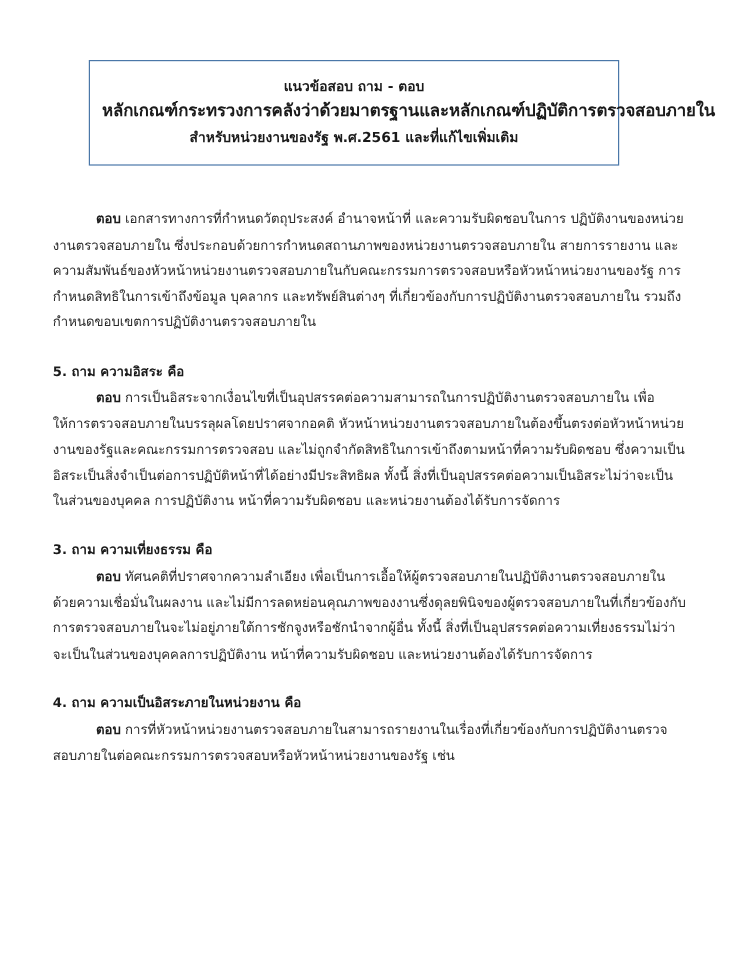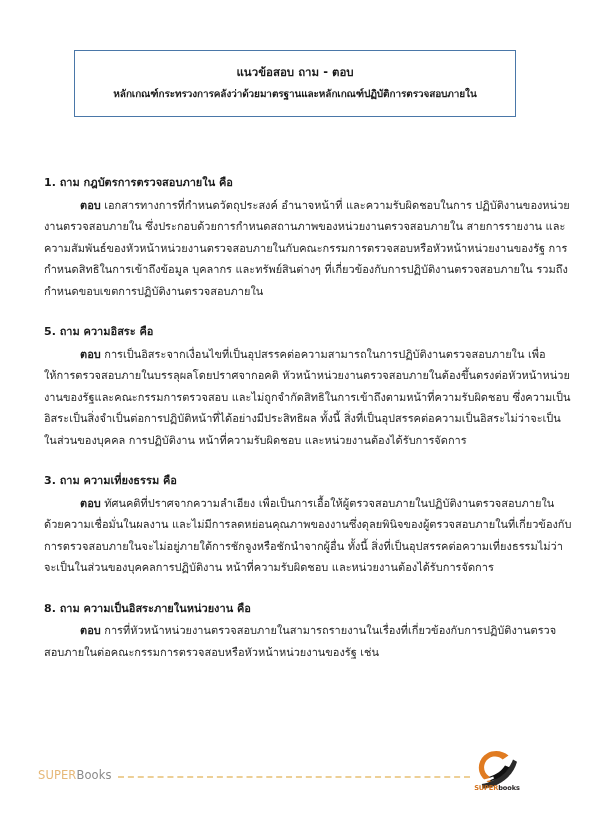--- a/index.html
+++ b/index.html
@@ -41,21 +41,21 @@
 
   .title-line {
     font-size: 11.5px;
     font-weight: bold;
     line-height: 21px;
     color: #1a1a1a;
     white-space: nowrap;
   }
 
   .title-line.wide {
-    font-size: 10px;
+    font-size: 14px;
     letter-spacing: -0.1px;
   }
 
   
   .content {
     position: absolute;
     left: 44px;
     top: 172px;
     width: 528px;
   }
@@ -175,26 +175,26 @@
   .footer-logo-word .lw-books { color: #231f20; }
 </style>
 </head>
 <body>
 
 <div class="page">
 
   <div class="title-box">
     <div class="title-line">แนวข้อสอบ ถาม - ตอบ</div>
     <div class="title-line wide">หลักเกณฑ์กระทรวงการคลังว่าด้วยมาตรฐานและหลักเกณฑ์ปฏิบัติการตรวจสอบภายใน</div>
+    <div class="title-line">สำหรับหน่วยงานของรัฐ พ.ศ.2561 และที่แก้ไขเพิ่มเติม</div>
   </div>
 
   <div class="content">
 
     <div class="qa-block">
-      <p class="question">1. ถาม กฎบัตรการตรวจสอบภายใน คือ</p>
       <p class="answer">
         <span class="ans-label">ตอบ</span>
         <span>เอกสารทางการที่กำหนดวัตถุประสงค์ อำนาจหน้าที่ และความรับผิดชอบในการ ปฏิบัติงานของหน่วยงานตรวจสอบภายใน ซึ่งประกอบด้วยการกำหนดสถานภาพของหน่วยงานตรวจสอบภายใน สายการรายงาน และความสัมพันธ์ของหัวหน้าหน่วยงานตรวจสอบภายในกับคณะกรรมการตรวจสอบหรือหัวหน้าหน่วยงานของรัฐ การกำหนดสิทธิในการเข้าถึงข้อมูล บุคลากร และทรัพย์สินต่างๆ ที่เกี่ยวข้องกับการปฏิบัติงานตรวจสอบภายใน รวมถึงกำหนดขอบเขตการปฏิบัติงานตรวจสอบภายใน</span>
       </p>
     </div>
 
     <div class="qa-block">
       <p class="question">5. ถาม ความอิสระ คือ</p>
       <p class="answer">
         <span class="ans-label">ตอบ</span>
@@ -204,58 +204,25 @@
 
     <div class="qa-block">
       <p class="question">3. ถาม ความเที่ยงธรรม คือ</p>
       <p class="answer">
         <span class="ans-label">ตอบ</span>
         <span>ทัศนคติที่ปราศจากความลำเอียง เพื่อเป็นการเอื้อให้ผู้ตรวจสอบภายในปฏิบัติงานตรวจสอบภายในด้วยความเชื่อมั่นในผลงาน และไม่มีการลดหย่อนคุณภาพของงานซึ่งดุลยพินิจของผู้ตรวจสอบภายในที่เกี่ยวข้องกับการตรวจสอบภายในจะไม่อยู่ภายใต้การชักจูงหรือชักนำจากผู้อื่น ทั้งนี้ สิ่งที่เป็นอุปสรรคต่อความเที่ยงธรรมไม่ว่าจะเป็นในส่วนของบุคคลการปฏิบัติงาน หน้าที่ความรับผิดชอบ และหน่วยงานต้องได้รับการจัดการ</span>
       </p>
     </div>
 
     <div class="qa-block">
-      <p class="question">8. ถาม ความเป็นอิสระภายในหน่วยงาน คือ</p>
+      <p class="question">4. ถาม ความเป็นอิสระภายในหน่วยงาน คือ</p>
       <p class="answer">
         <span class="ans-label">ตอบ</span>
         <span>การที่หัวหน้าหน่วยงานตรวจสอบภายในสามารถรายงานในเรื่องที่เกี่ยวข้องกับการปฏิบัติงานตรวจสอบภายในต่อคณะกรรมการตรวจสอบหรือหัวหน้าหน่วยงานของรัฐ เช่น</span>
       </p>
       <ul class="bullets">
       </ul>
     </div>
 
   </div>
 
-  <div class="footer">
-
-    <div class="footer-brand">
-      <span class="fb-super">SUPER</span><span class="fb-books">Books</span>
-    </div>
-
-    <div class="footer-rule"></div>
-
-    <div class="footer-logo">
-      <svg width="48" height="48" viewBox="0 0 48 48" aria-hidden="true">
-
-        <path d="M36.5 9.5 C30.5 4.2 21.5 3.6 15.0 7.4 C7.3 11.9 4.6 21.6 8.8 29.2
-                 C11.0 33.2 14.7 35.9 18.8 37.0 L20.2 31.9 C17.4 31.1 14.9 29.3
-                 13.4 26.6 C10.6 21.5 12.4 15.0 17.5 12.1 C21.8 9.6 27.2 10.3
-                 30.7 13.5 Z" fill="#e07b21"></path>
-
-        <path d="M41.0 13.5 C38.0 22.0 31.0 29.5 21.5 34.2 C17.5 36.2 13.5 37.4
-                 9.8 37.9 L10.6 42.6 C15.4 42.3 20.6 41.0 25.6 38.5
-                 C35.6 33.5 42.6 25.0 45.0 15.8 Z" fill="#2b2b2b"></path>
-
-        <path d="M33.0 19.5 C30.0 24.5 24.5 28.5 17.5 30.8 L18.6 35.3
-                 C27.0 32.7 33.8 27.6 37.4 21.2 Z" fill="#111111"></path>
-
-        <path d="M12.0 33.6 C15.0 33.0 18.2 32.0 21.3 30.6 L22.0 32.6
-                 C18.8 34.1 15.4 35.2 12.3 35.7 Z" fill="#ffffff"></path>
-      </svg>
-    </div>
-
-    <div class="footer-logo-word">
-      <span class="lw-super">SUPER</span><span class="lw-books">books</span>
-    </div>
-
-  </div>
 
 </div>
 
 </body></html>

